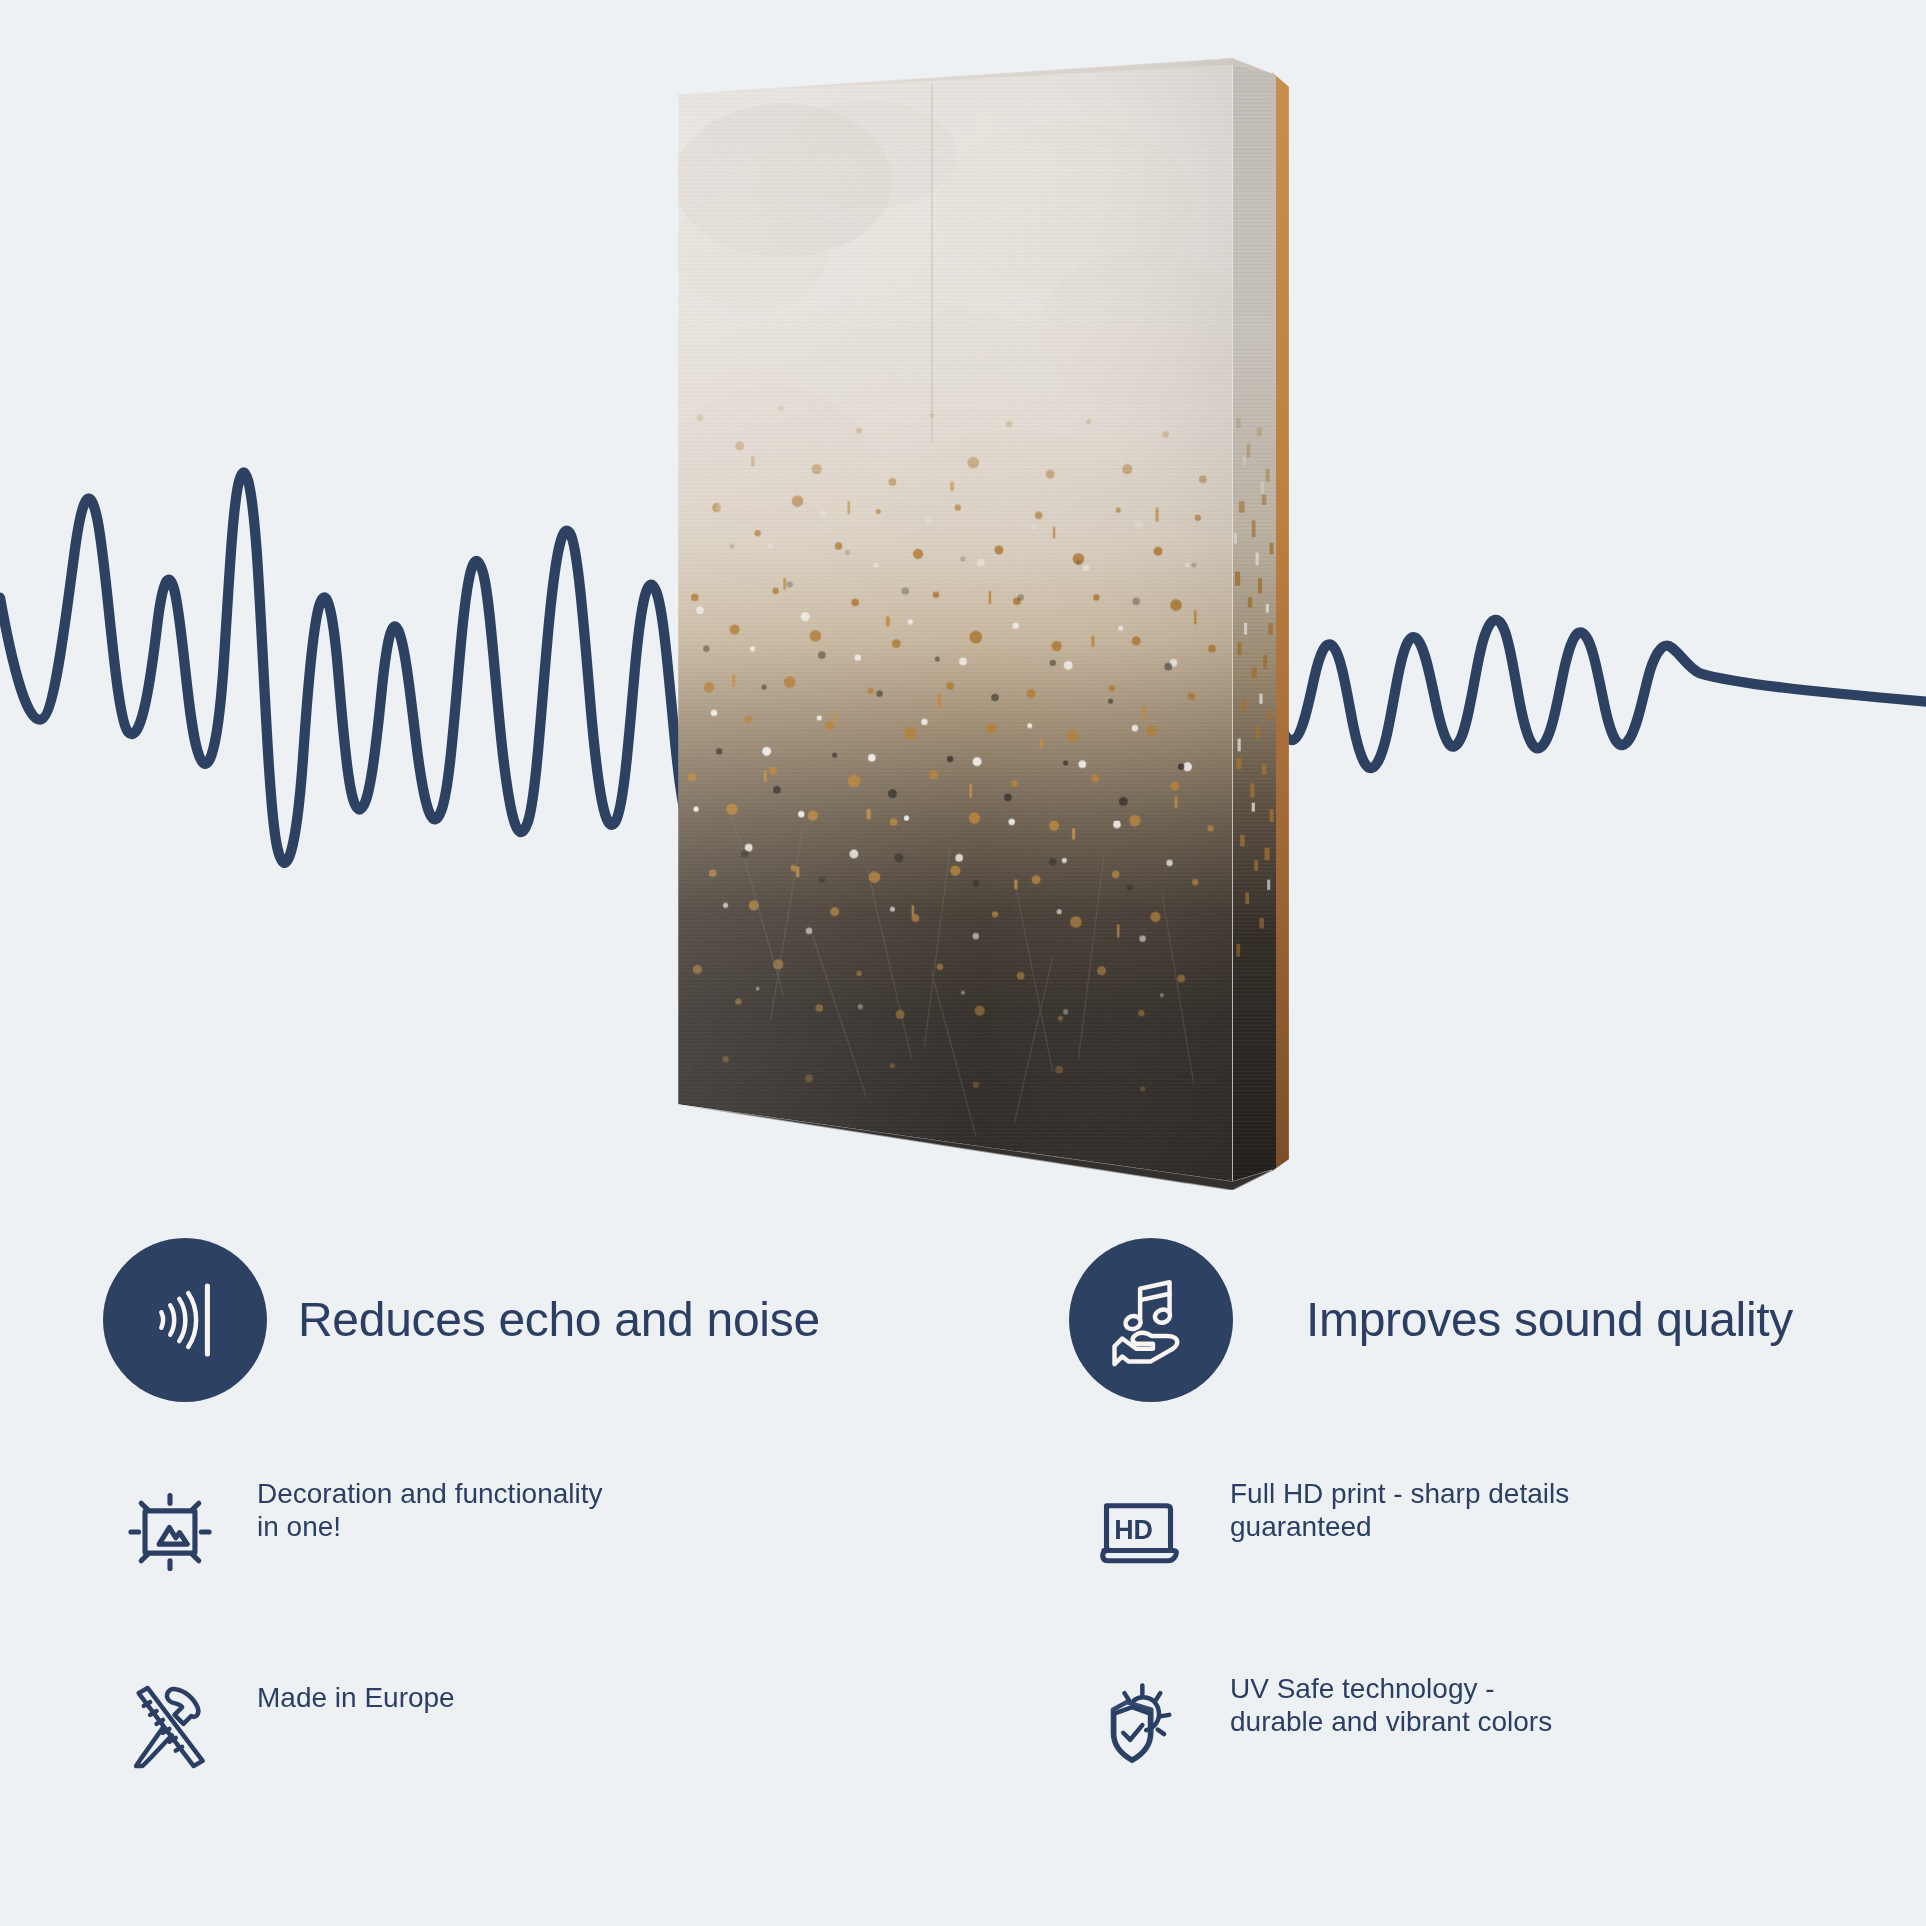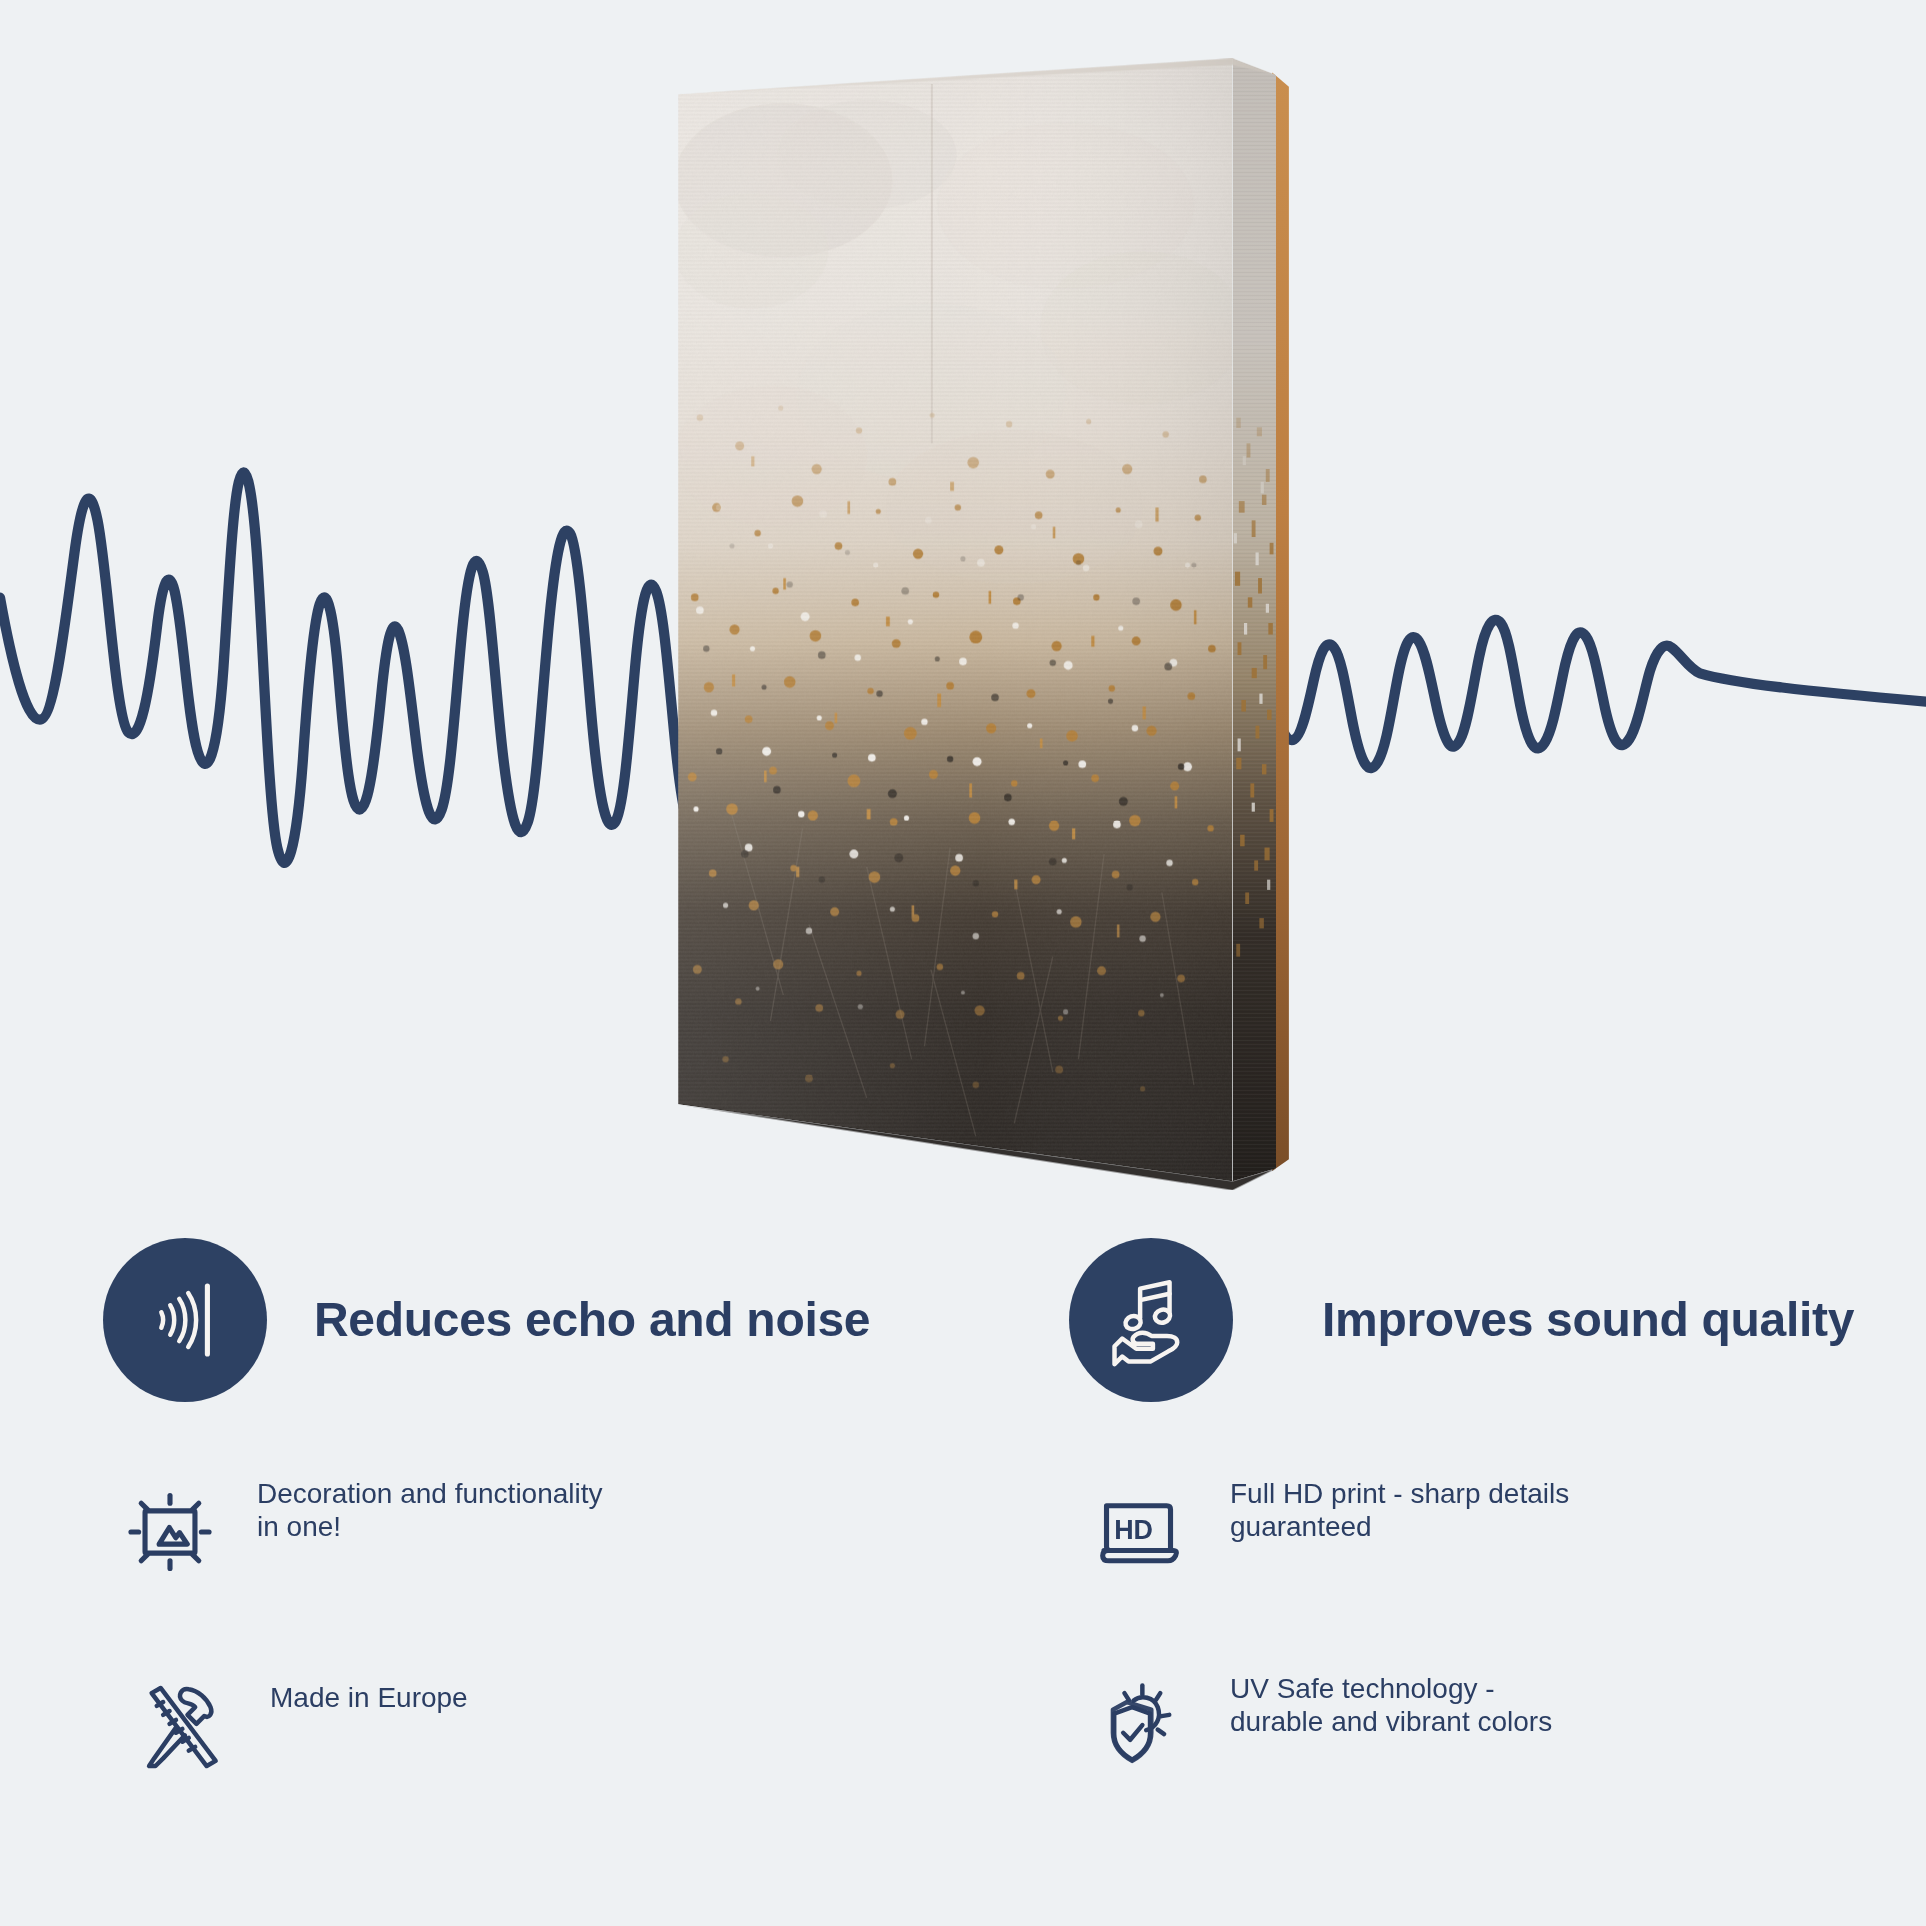--- a/index.html
+++ b/index.html
@@ -69,37 +69,37 @@
     border-radius: 50%;
     background: #2d4163;
     display: flex;
     align-items: center;
     justify-content: center;
     flex: 0 0 auto;
   }
   .badge svg { display: block; }
 
   .hl-text {
-    margin-left: 47px;
+    margin-left: 31px;
     font-size: 48px;
-    font-weight: bold;
+    font-weight: normal;
     color: #2b3e63;
     letter-spacing: -0.3px;
     white-space: nowrap;
     line-height: 1.05;
   }
 
   .feat-row {
     position: absolute;
     display: flex;
     align-items: flex-start;
   }
   #feat-r1c1 { left: 112px;  top: 254px; }
   #feat-r1c2 { left: 1085px; top: 254px; }
-  #feat-r2c1 { left: 125px;  top: 449px; justify-content: space-between; }
+  #feat-r2c1 { left: 112px;  top: 449px; justify-content: space-between; }
   #feat-r2c2 { left: 1085px; top: 449px; }
 
   .feat-icon {
     width: 116px;
     height: 116px;
     flex: 0 0 auto;
     display: flex;
     align-items: center;
     justify-content: center;
   }

